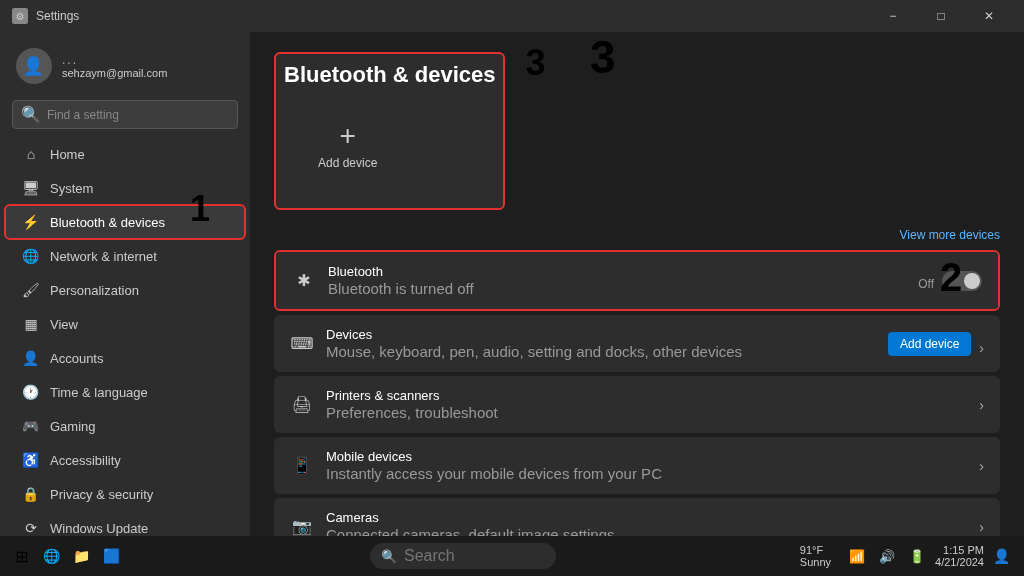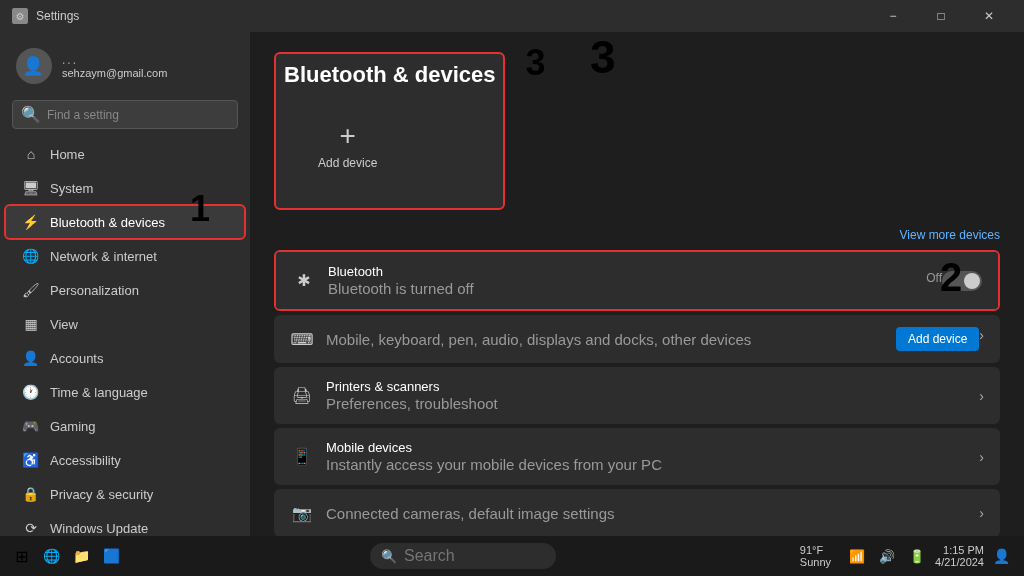--- a/index.html
+++ b/index.html
@@ -233,21 +233,22 @@
       color: #fff;
       font-weight: 500;
     }
     .row-subtitle {
       font-size: 15px;
       color: #999;
       margin-top: 1px;
     }
     .row-right {
       display: flex;
-      align-items: flex-start;
+      align-items: flex-end;
+      gap: 8px;
     }
     .toggle-label {
       font-size: 12px;
       color: #999;
     }
     .toggle {
       width: 40px;
       height: 20px;
       background: #555;
       border-radius: 10px;
@@ -485,21 +486,22 @@
           </div>
         </div>
       </div>
 
     </div>
 
     
     <div class="settings-row">
       <div class="row-icon">⌨</div>
       <div class="row-text">
-        <div class="row-subtitle">Mobile, keyboard, pen, audio, displays and docks, other devices</div>
+        <div class="row-title">Devices</div>
+        <div class="row-subtitle">Mouse, keyboard, pen, audio, setting and docks, other devices</div>
       </div>
       <div class="row-right">
         <button class="add-device-btn">Add device</button>
         <span class="chevron">›</span>
       </div>
     </div>
 
     
     <div class="settings-row">
       <div class="row-icon">🖨</div>
@@ -521,20 +523,21 @@
       </div>
       <div class="row-right">
         <span class="chevron">›</span>
       </div>
     </div>
 
     
     <div class="settings-row">
       <div class="row-icon">📷</div>
       <div class="row-text">
+        <div class="row-title">Cameras</div>
         <div class="row-subtitle">Connected cameras, default image settings</div>
       </div>
       <div class="row-right">
         <span class="chevron">›</span>
       </div>
     </div>
 
     
     <div class="settings-row">
       

